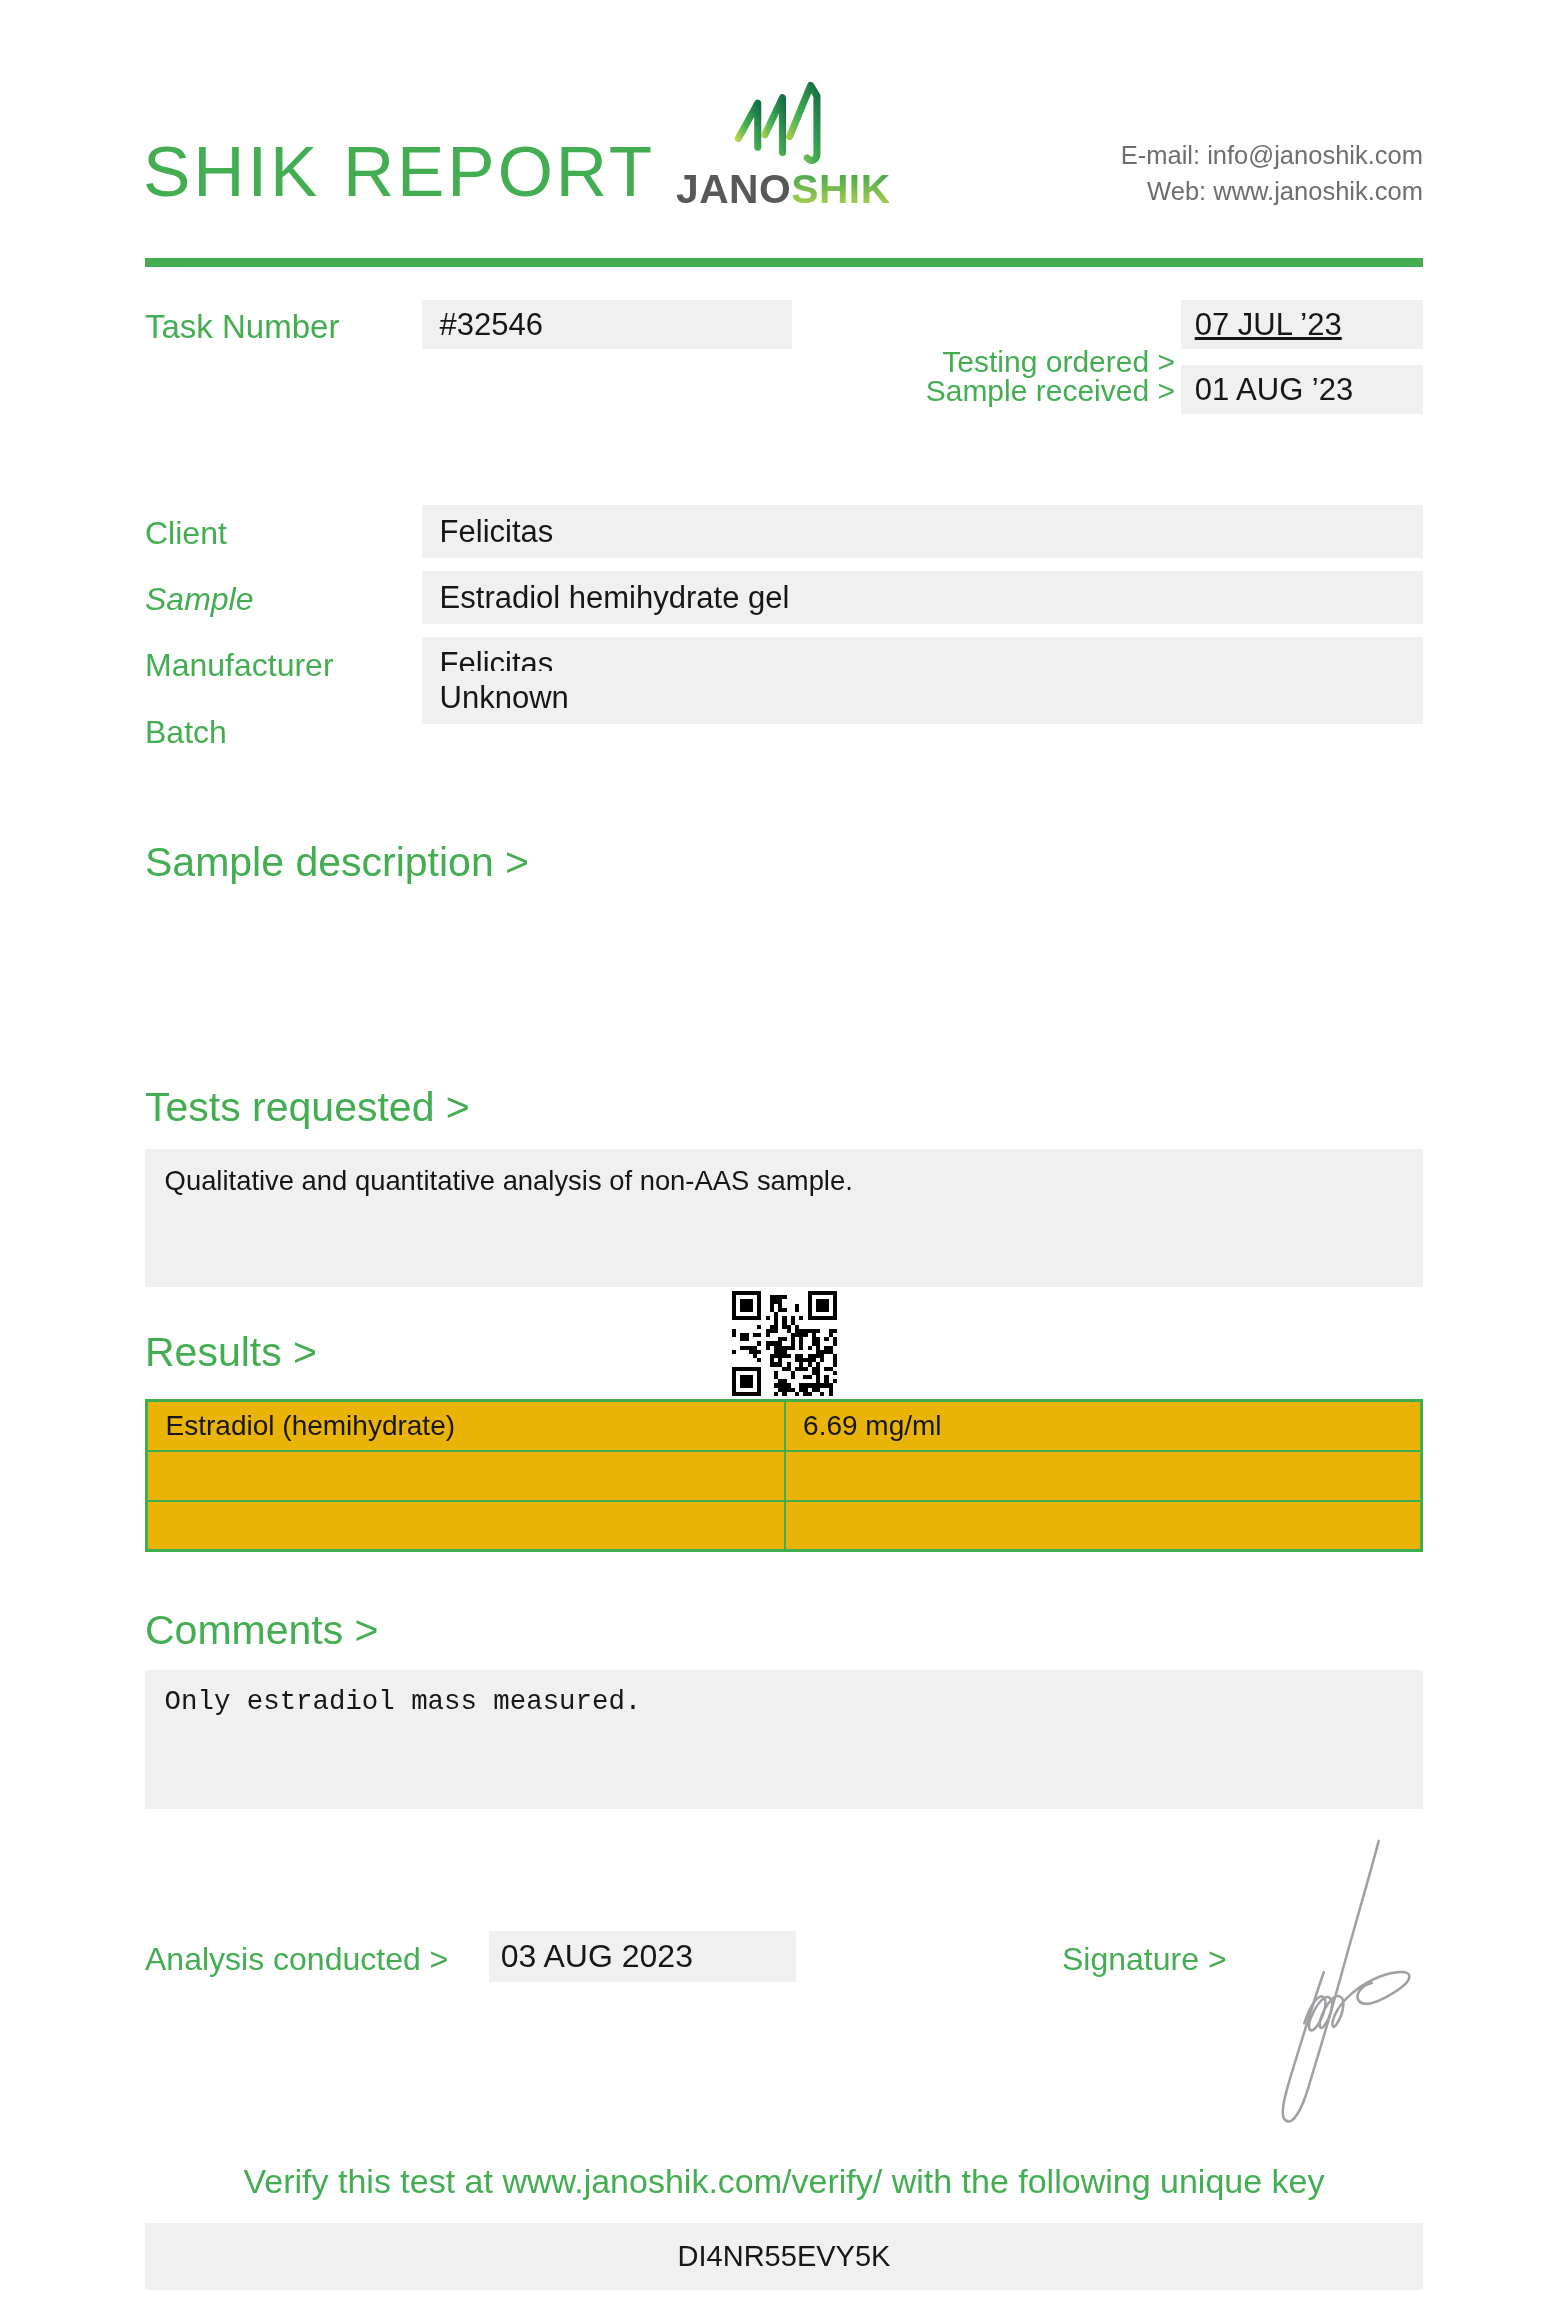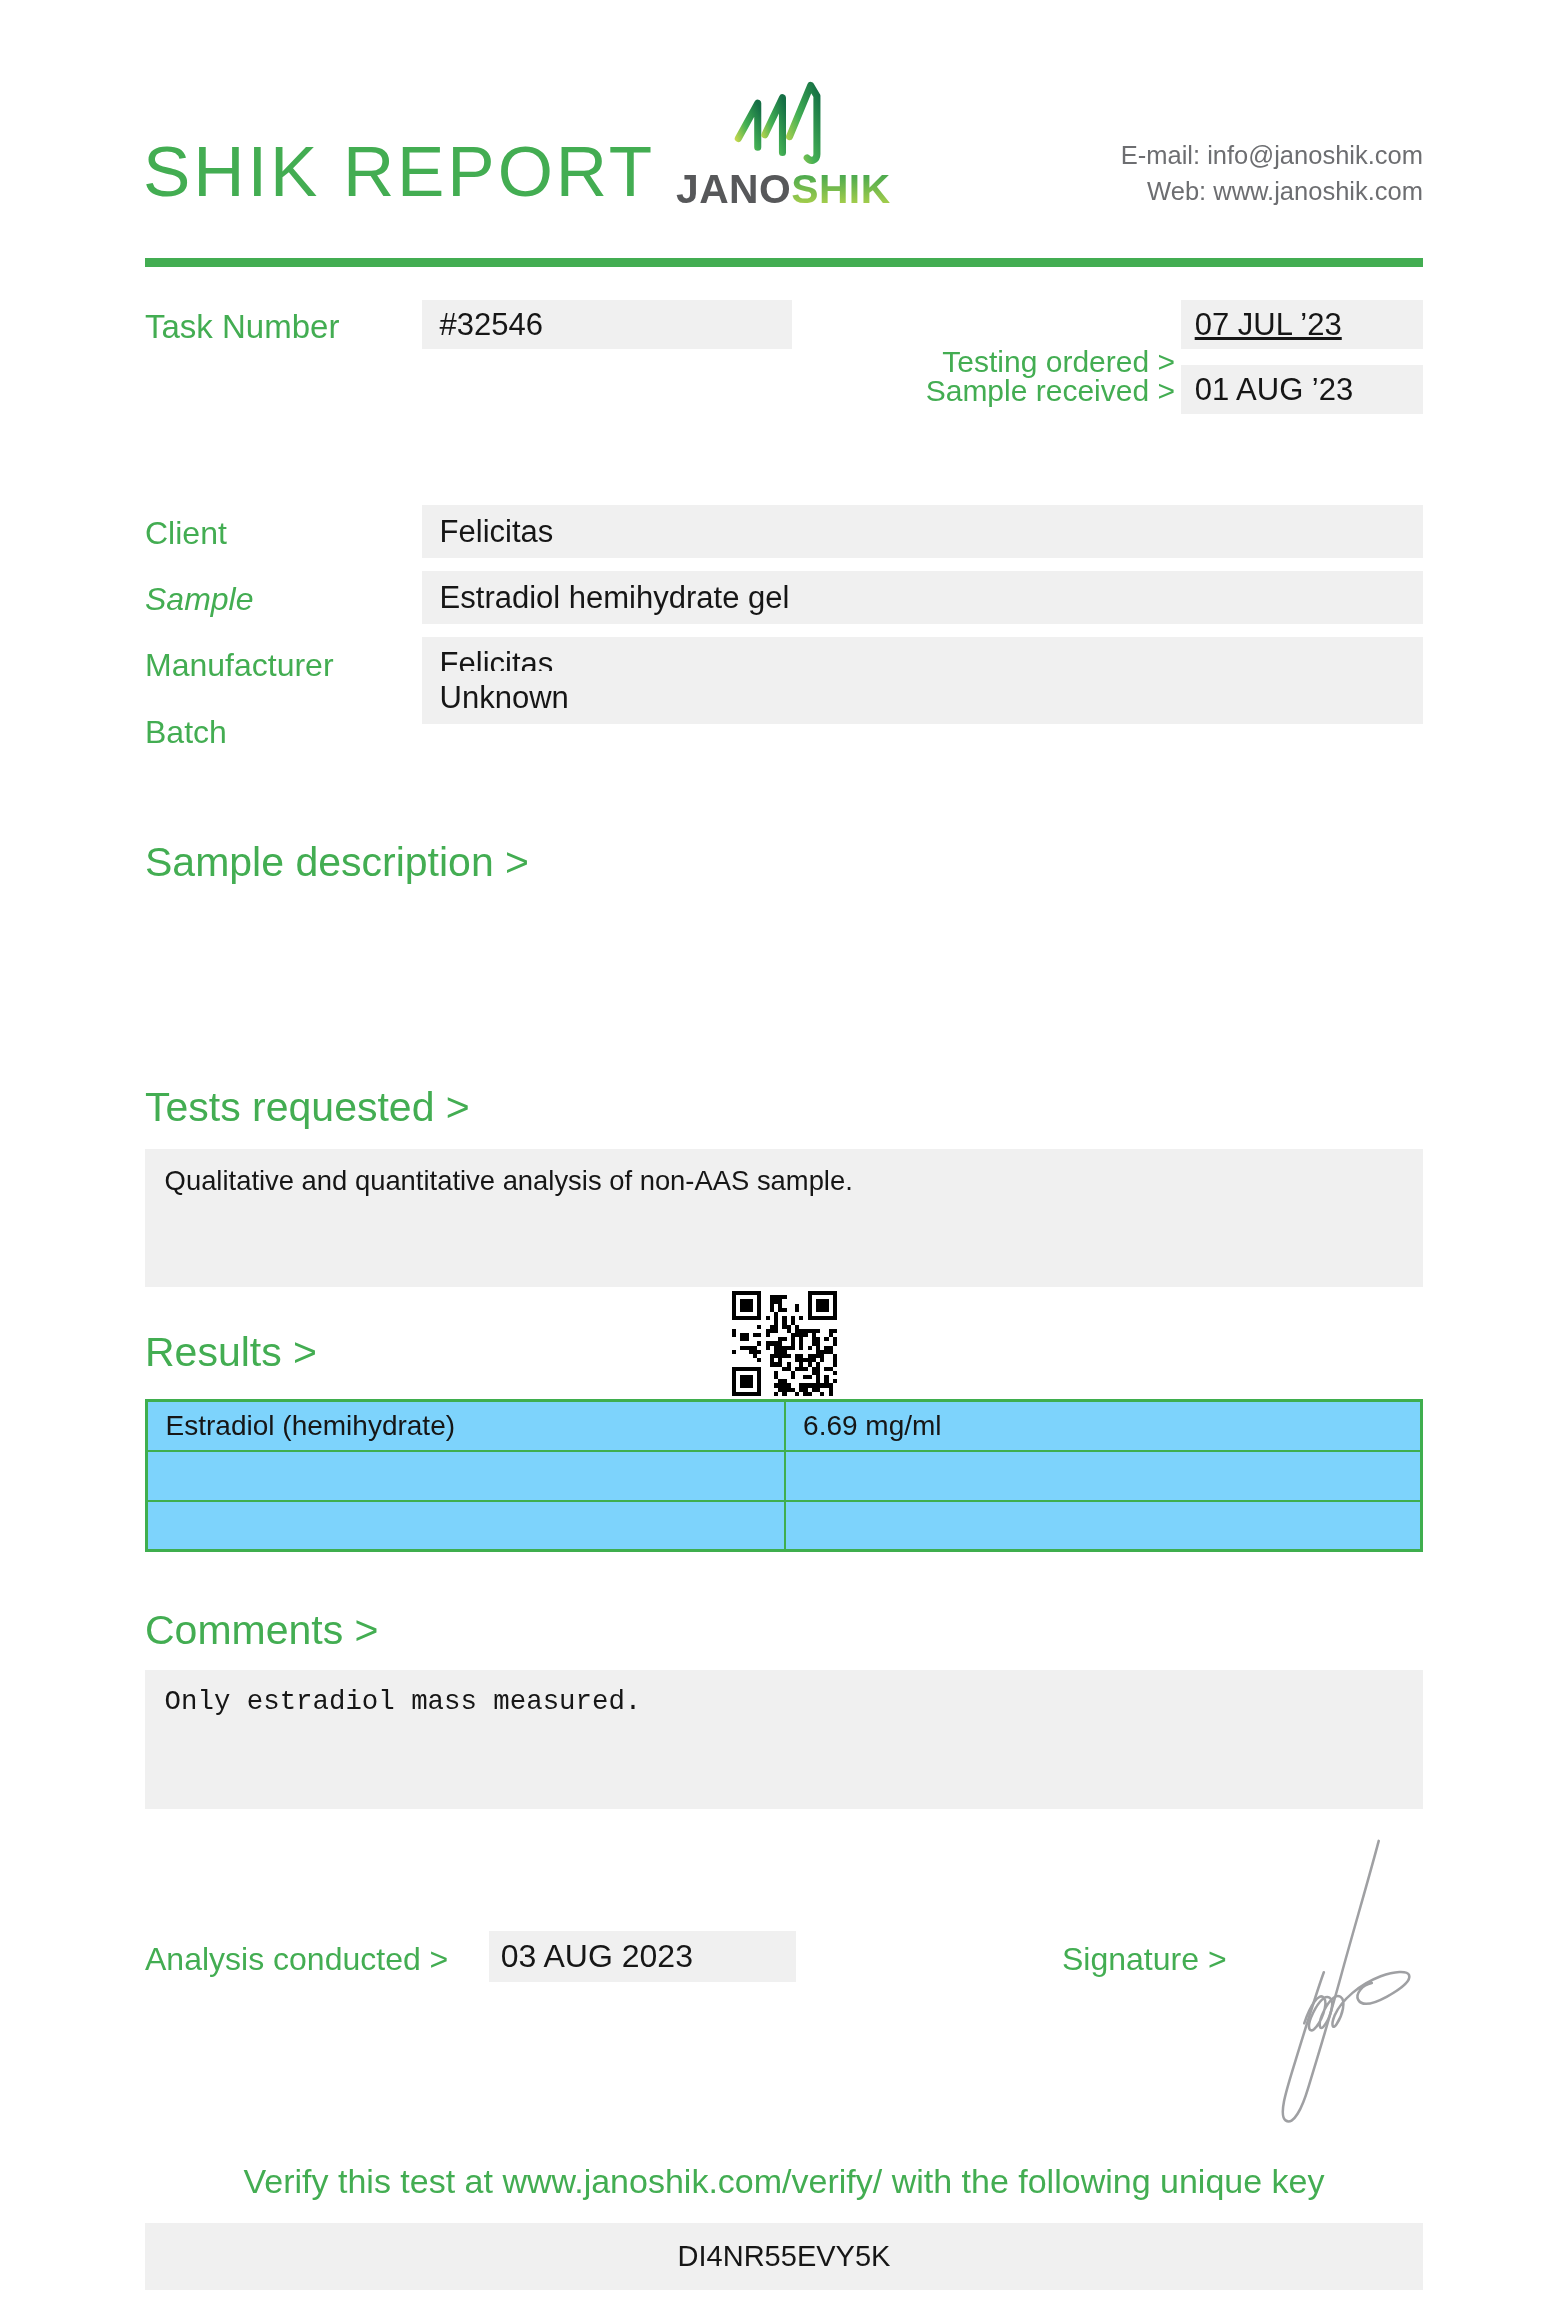--- a/index.html
+++ b/index.html
@@ -20,21 +20,21 @@
   .date-label-1{left:863px;top:310px;width:312px;text-align:right;font-size:30px;margin-top:35px;}
   .date-box-1{left:1181px;top:300px;width:242px;height:49px;line-height:49px;padding-left:13.7px;text-decoration:underline;}
   .date-label-2{left:863px;top:374px;width:312px;text-align:right;font-size:30px;}
   .date-box-2{left:1181px;top:365px;width:242px;height:49px;line-height:49px;padding-left:13.7px;}
   .info-label{left:145px;}
   .info-box{left:422px;width:1001px;height:53px;line-height:53px;padding-left:17.6px;}
   .sec-head{left:145px;font-size:41px;color:var(--green);white-space:nowrap;}
   .bigbox{left:145px;width:1278px;background:var(--box_bg);color:var(--text);font-size:27.4px;padding:15.7px 19.6px 0 19.6px;}
   .qr{left:732px;top:1291px;width:105px;height:105px;}
   table.results{left:145px;top:1399px;width:1278px;border-collapse:collapse;position:absolute;}
-  table.results td{border:2.9px solid var(--table_border);height:50px;font-size:28px;color:var(--text);padding-left:17.6px;vertical-align:middle;background:#7dd3fc;}
+  table.results td{border:2.9px solid var(--table_border);height:50px;font-size:28px;color:var(--text);padding-left:17.6px;vertical-align:middle;background:#eab308;}
   table.results{border:3.9px solid var(--table_border);}
   td.c1{width:638px;}
   .analysis-label{left:145px;top:1941px;}
   .analysis-box{left:489px;top:1931px;width:307px;height:51px;line-height:51px;padding-left:11.8px;font-size:32px;}
   .sig-label{left:1062px;top:1941px;}
   .sig{left:1259px;top:1835px;width:162px;height:304px;}
   .verify{left:0;top:2162px;width:1568px;text-align:center;font-size:34px;color:var(--green);white-space:nowrap;}
   .keybox{left:145px;top:2223px;width:1278px;height:67px;line-height:67px;text-align:center;font-size:29px;background:var(--box_bg);color:var(--text);}
   .logo-icon{left:733px;top:74px;width:106px;height:90px;}
   .logo-text{left:676px;top:163px;width:223px;height:49px;}

